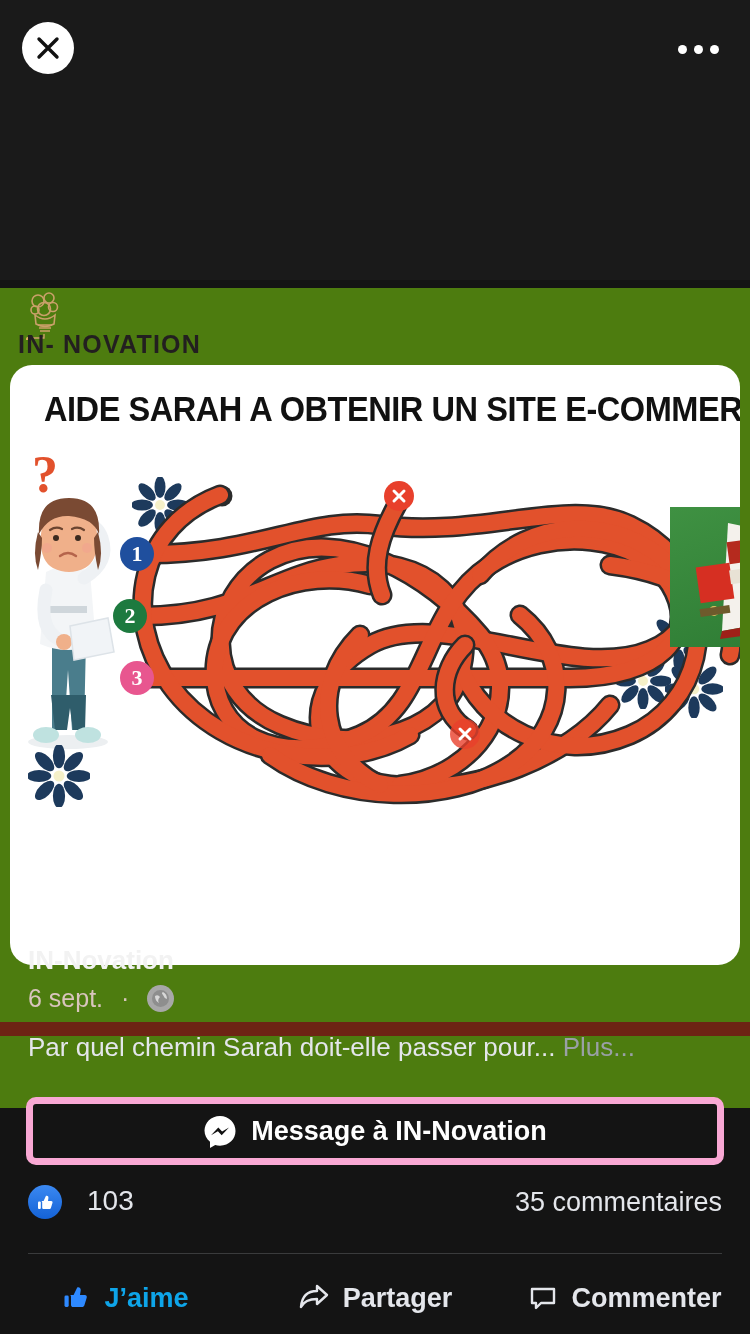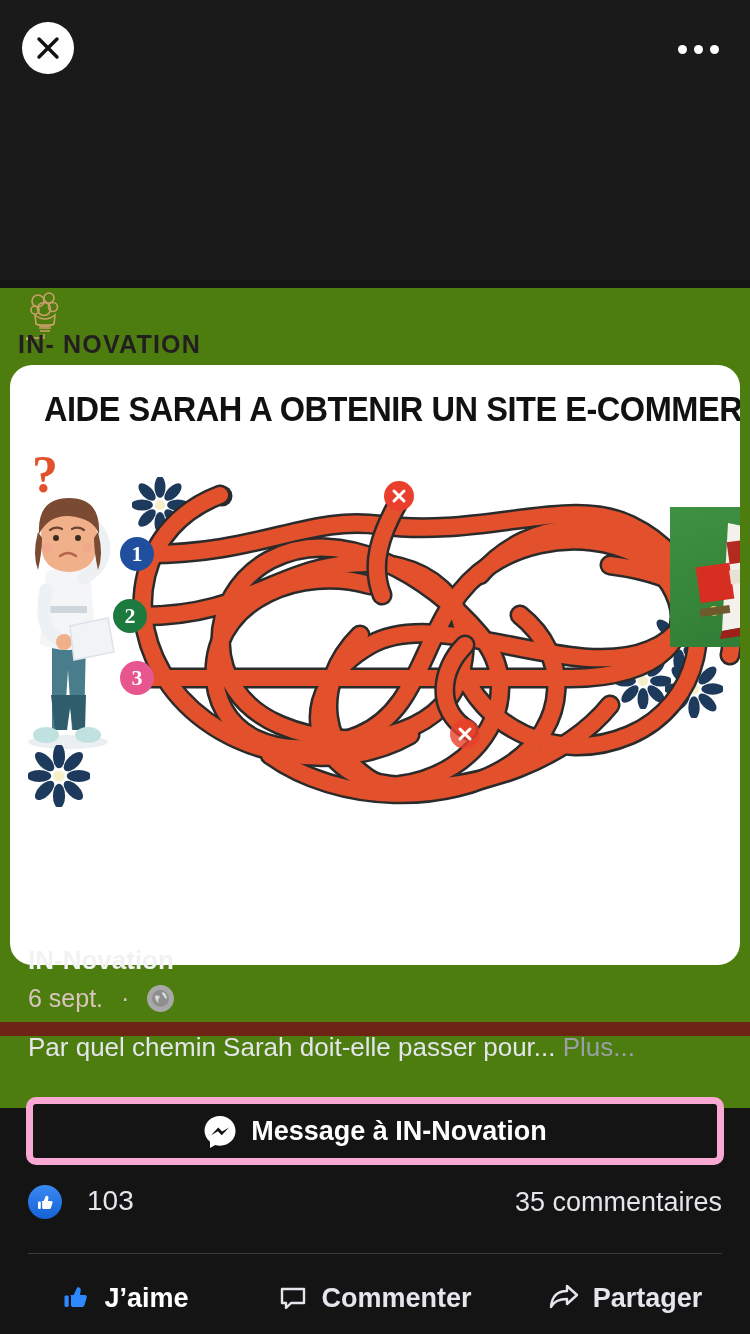--- a/index.html
+++ b/index.html
@@ -124,21 +124,21 @@
   }
   .like-count { font-size:28px; color:#e4e6eb; }
   .comments-count { position:absolute; right:0; top:2px; font-size:27px; color:#e4e6eb; cursor:pointer; }
 
   .divider { position:absolute; left:28px; top:1253px; width:694px; height:1px; background:#3a3b3c; }
 
   
   .actions { position:absolute; left:0; top:1262px; width:750px; height:72px; display:flex; }
   .action { flex:1; display:flex; align-items:center; justify-content:center; gap:13px; cursor:pointer; }
   .action-label { font-size:27px; font-weight:700; color:#e4e6eb; }
-  .action.liked .action-label { color:#ffffff; }
+  .action.liked .action-label { color:#0ea5e9; }
 </style>
 </head>
 <body>
 
 <div id="screen">
 
   <div class="topbar">
     <div class="close-btn">
       <svg width="26" height="26" viewBox="0 0 26 26">
         <path d="M4 4 L22 22 M22 4 L4 22" stroke="#111" stroke-width="3.4" stroke-linecap="round"></path>
@@ -386,26 +386,26 @@
 
   <div class="actions">
     <div class="action liked">
       <svg width="30" height="30" viewBox="0 0 30 30">
         <path d="M9 12 h3.6 l3.6-7.6 c2.3-.6 3.8.9 3.5 3.1 L19 12 h4.8 c1.5 0 2.4 1.3 1.9 2.7 l-2.3 7.5 c-.3 1-1.3 1.8-2.4 1.8 H12.1 c-1.2 0-2.1-.9-2.1-2.1 V14.1 C10 13 9.9 12 9 12z" fill="#2e89ff"></path>
         <rect x="3.5" y="12.6" width="4.2" height="11.4" rx="1.4" fill="#2e89ff"></rect>
       </svg>
       <span class="action-label">J’aime</span>
     </div>
     <div class="action">
+      <svg width="32" height="30" viewBox="0 0 32 30">
+        <path d="M3 24 C4 12 11 8 19 8 V3 l10 9 -10 9 v-5 C12 16 6 18 3 24z" fill="none" stroke="#e4e6eb" stroke-width="2.4" stroke-linejoin="round"></path>
+      </svg>
+      <span class="action-label">Partager</span>
+    </div>
+    <div class="action">
       <svg width="30" height="30" viewBox="0 0 30 30">
         <path d="M4 6 h22 v14 h-13 l-5 5 v-5 h-4 z" fill="none" stroke="#e4e6eb" stroke-width="2.4" stroke-linejoin="round"></path>
       </svg>
       <span class="action-label">Commenter</span>
     </div>
-    <div class="action">
-      <svg width="32" height="30" viewBox="0 0 32 30">
-        <path d="M3 24 C4 12 11 8 19 8 V3 l10 9 -10 9 v-5 C12 16 6 18 3 24z" fill="none" stroke="#e4e6eb" stroke-width="2.4" stroke-linejoin="round"></path>
-      </svg>
-      <span class="action-label">Partager</span>
-    </div>
   </div>
 
 </div>
 
 </body></html>

